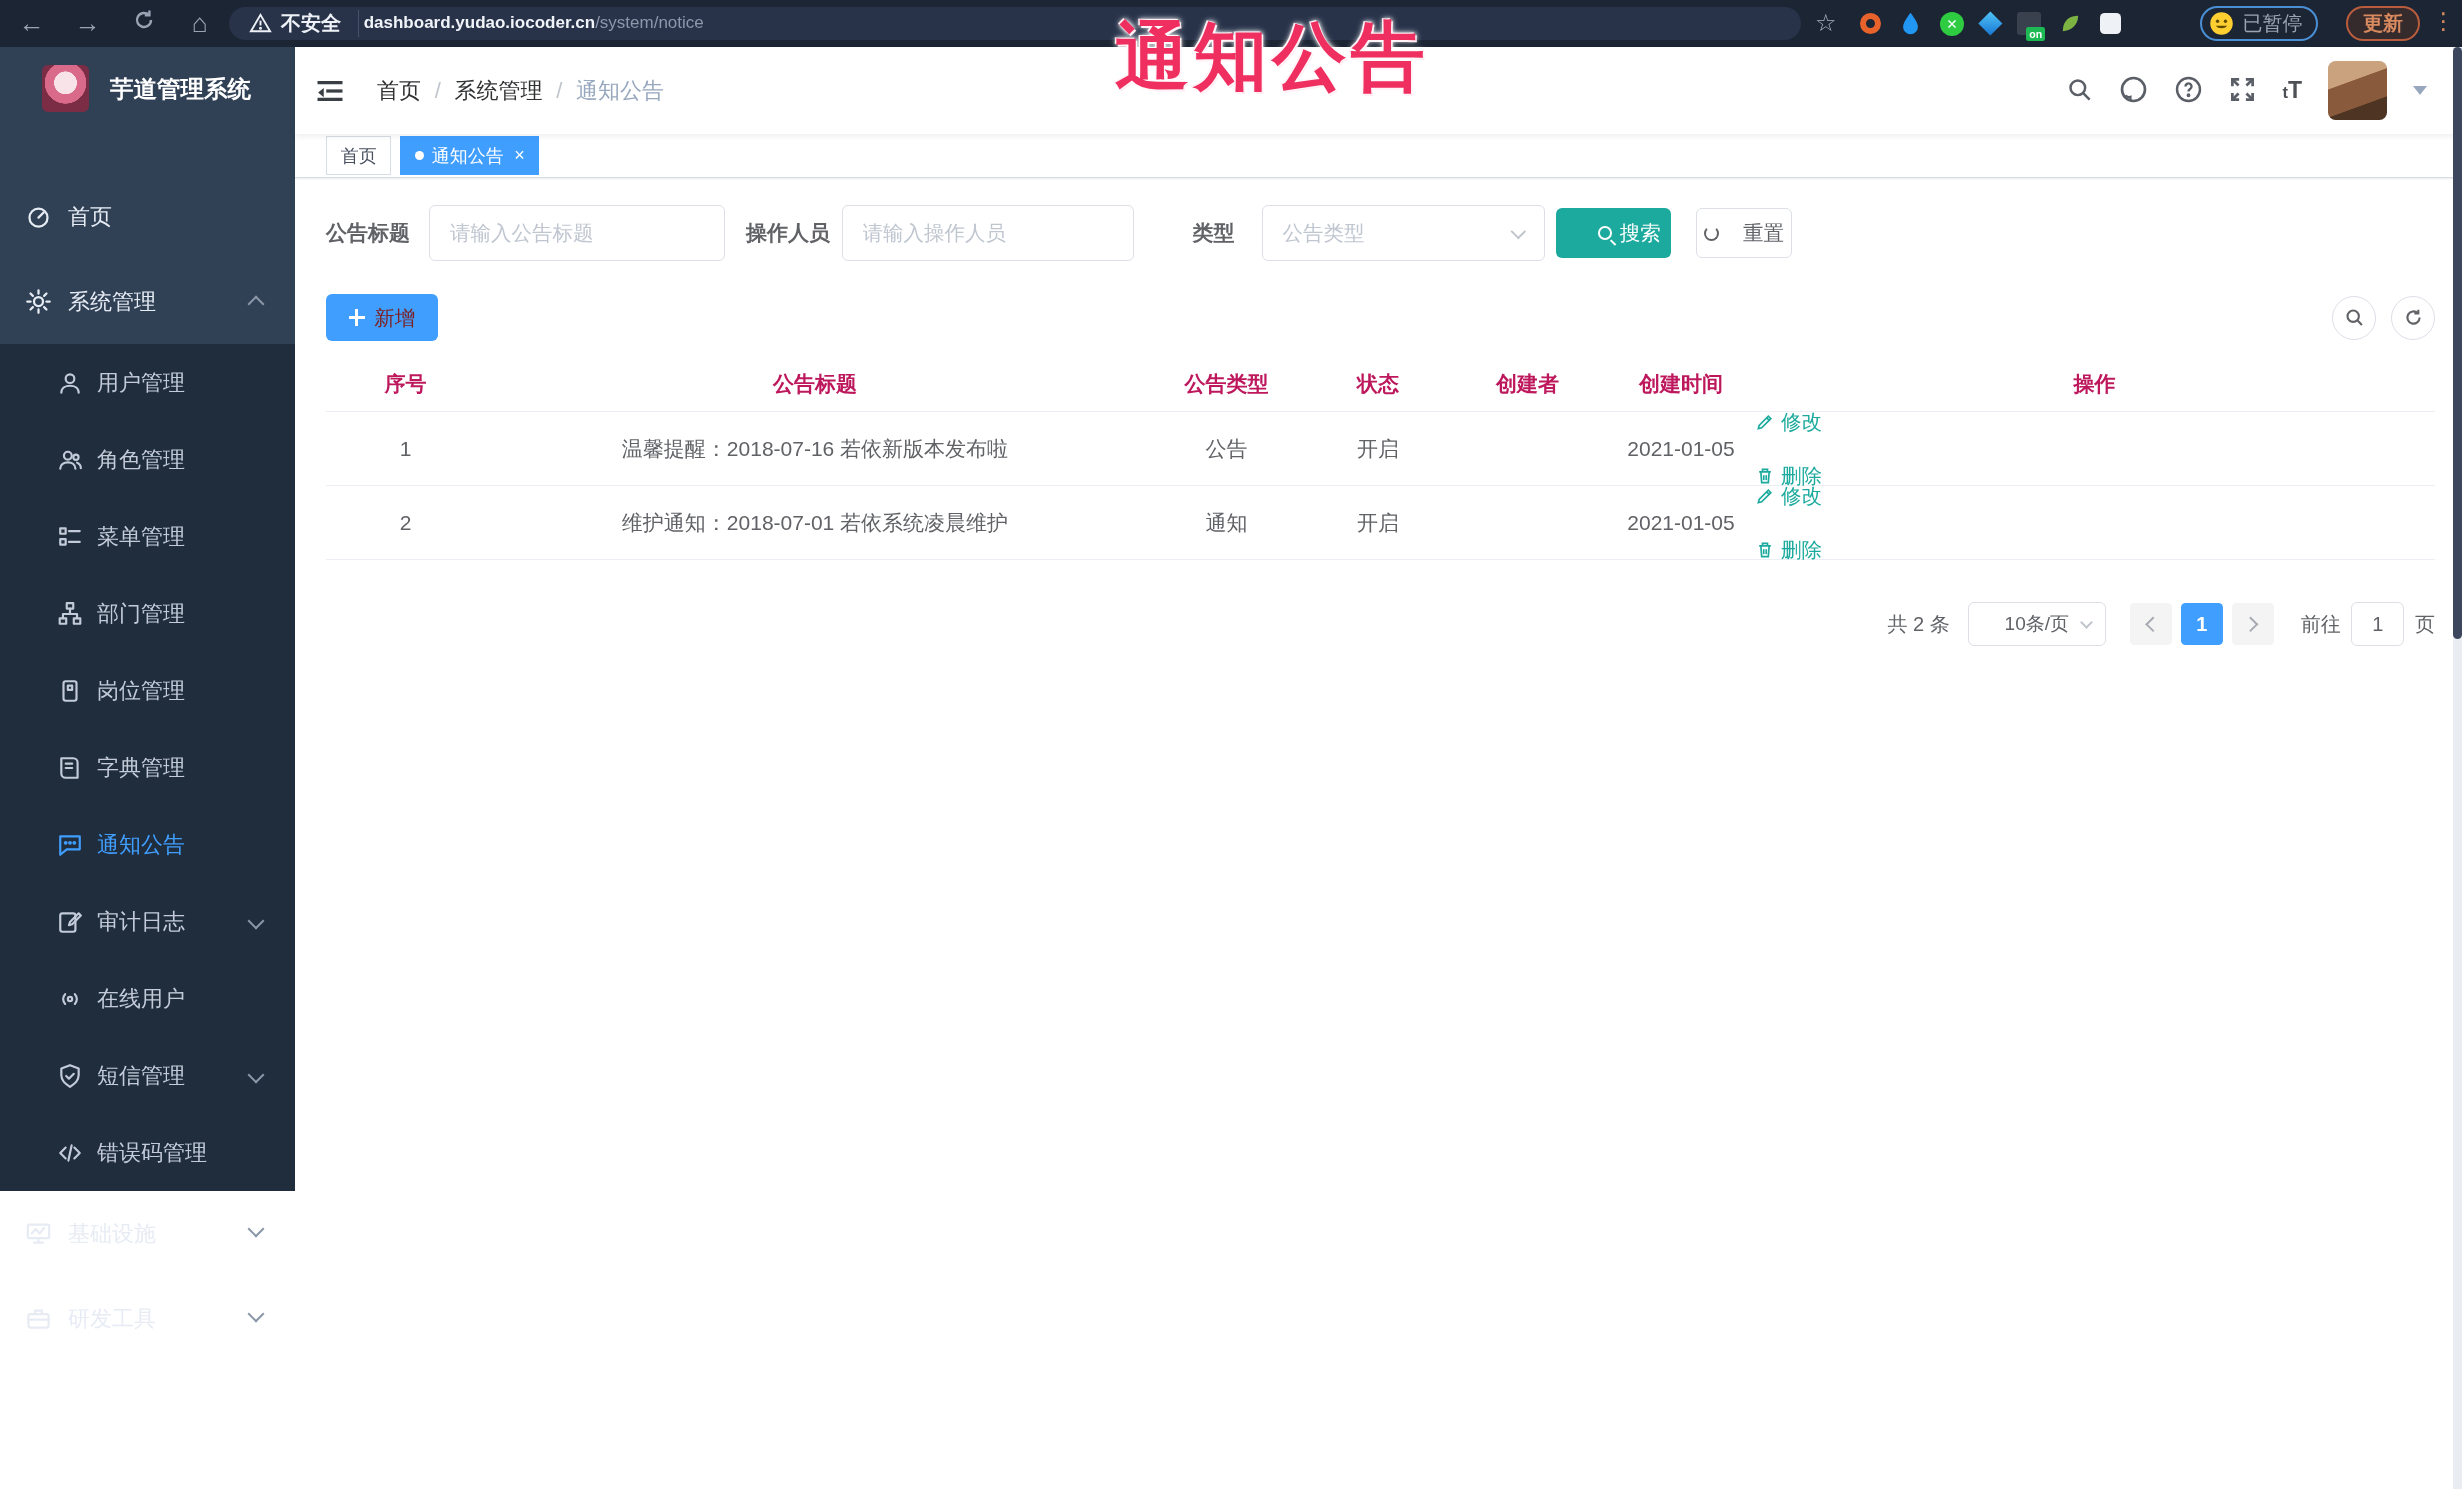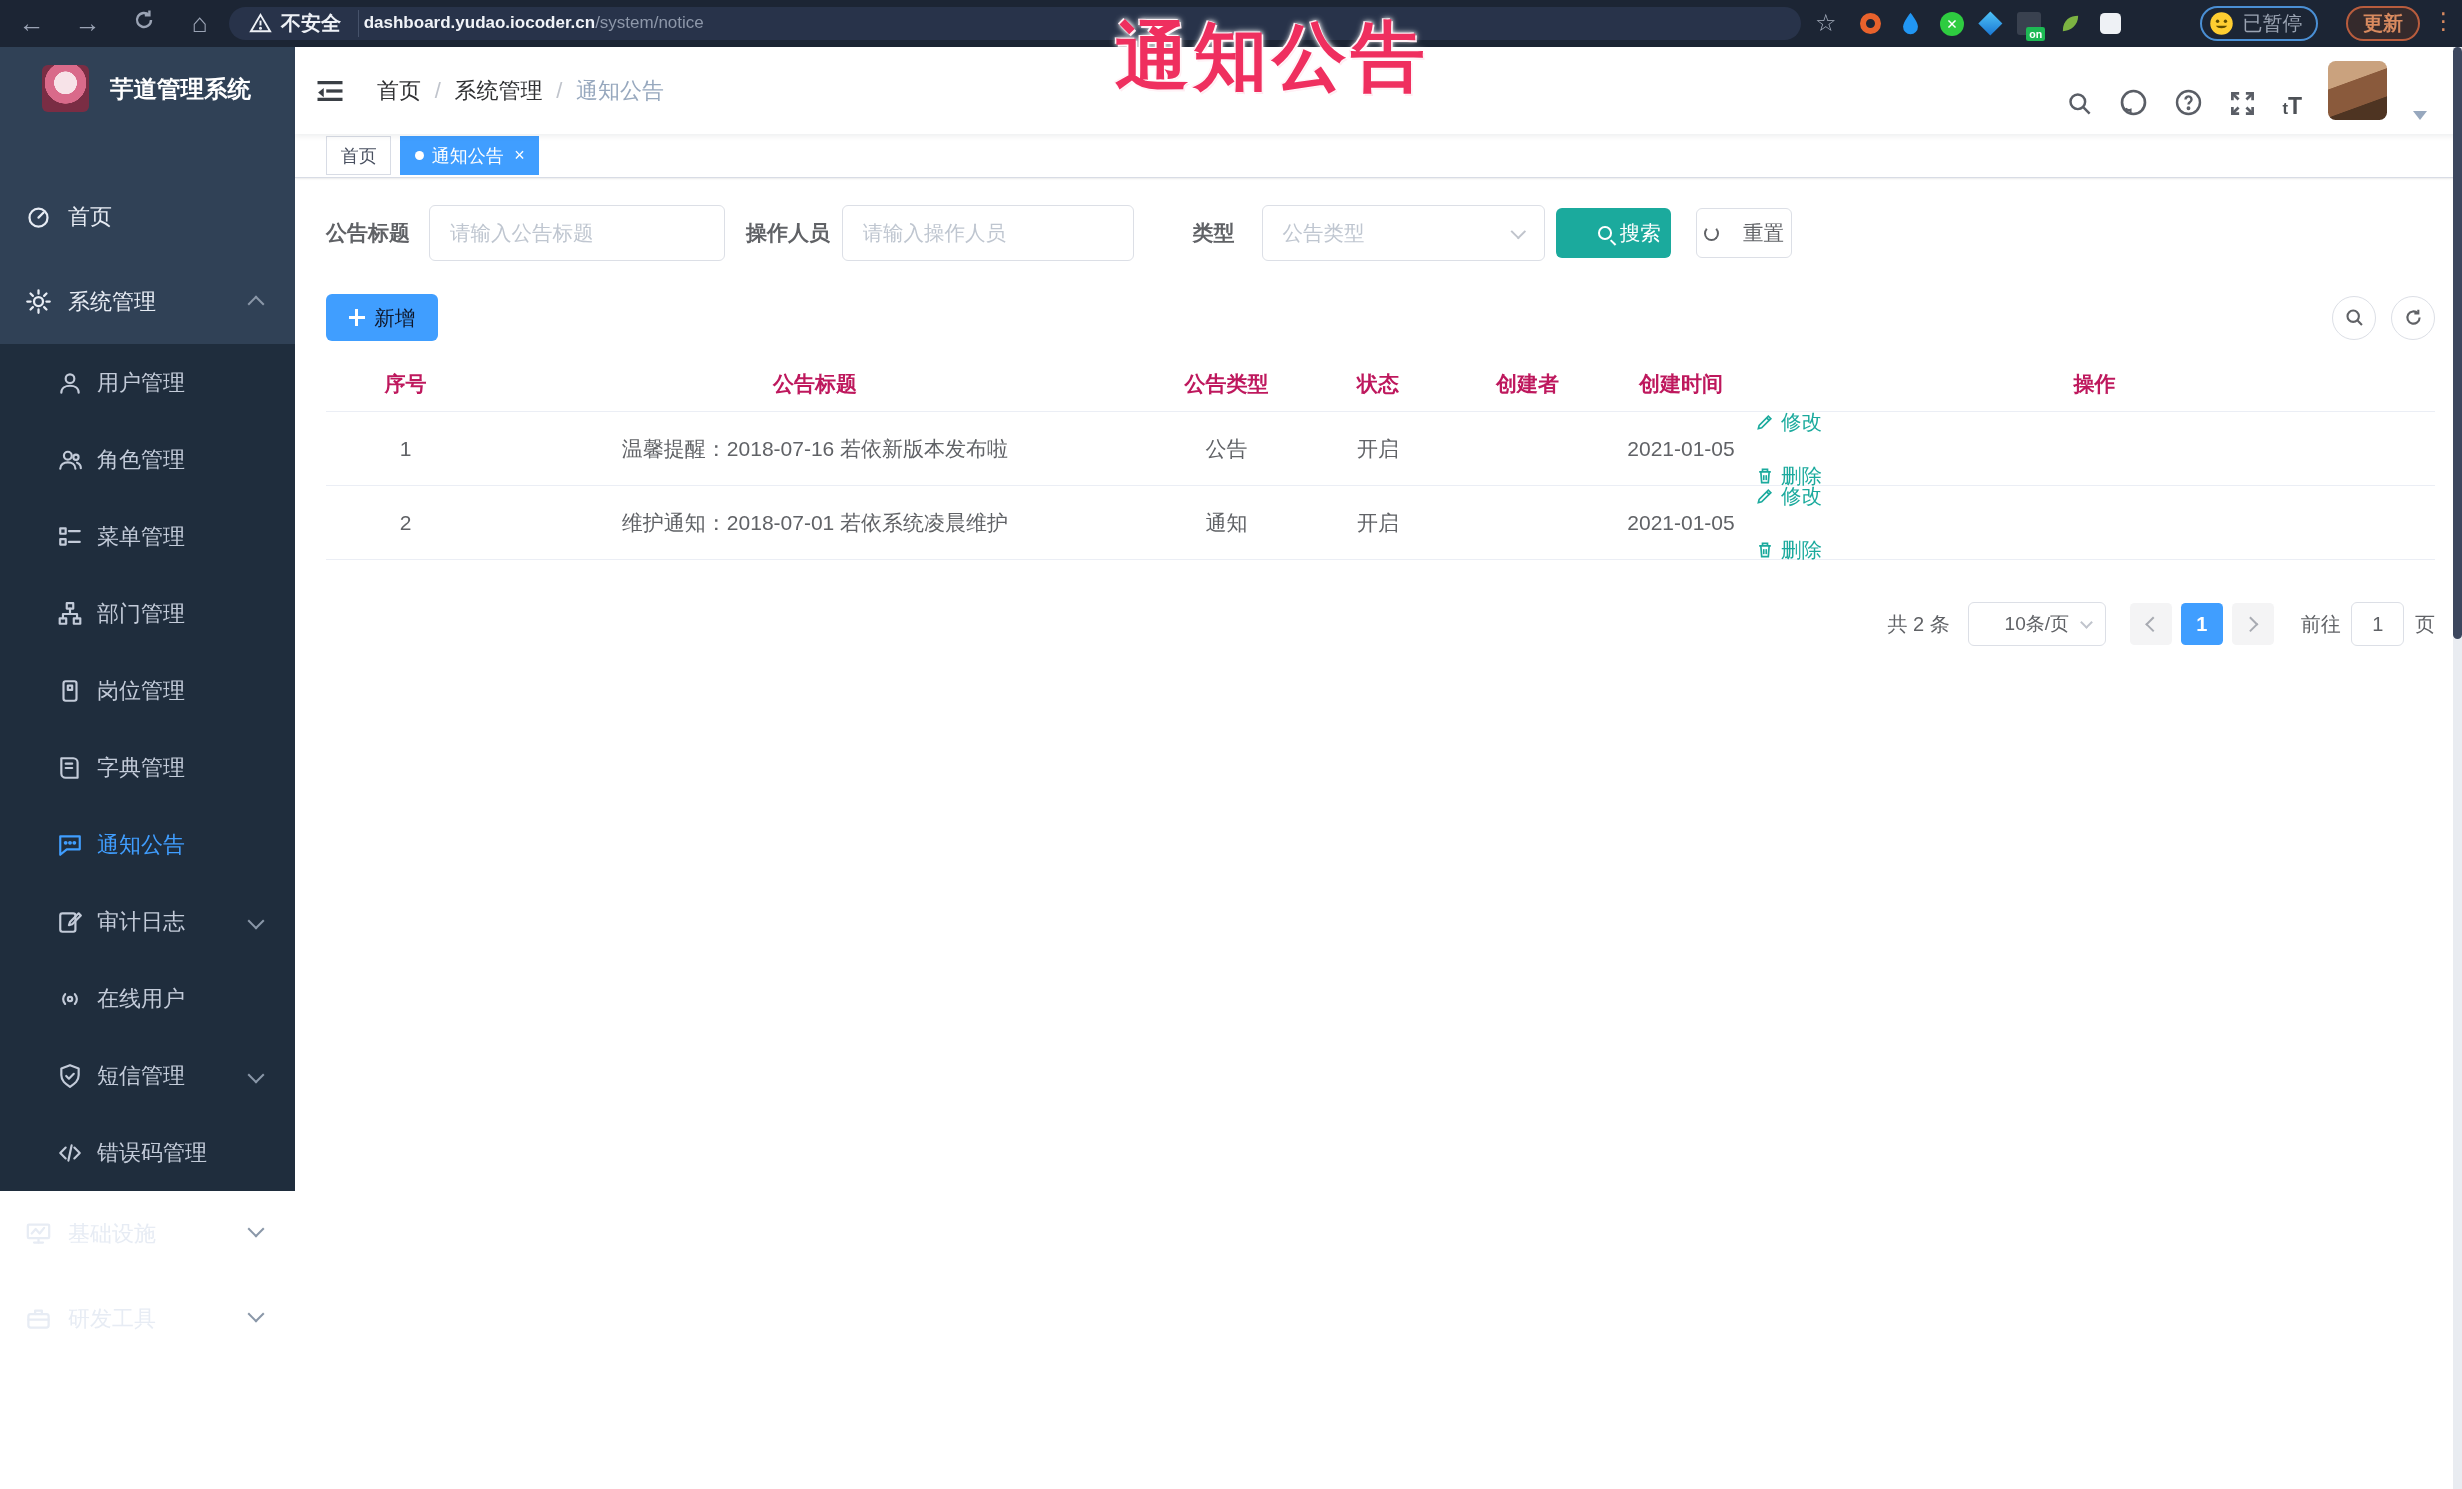--- a/index.html
+++ b/index.html
@@ -55,21 +55,21 @@
   svg.lin { stroke:#c3cbd9; fill:none; stroke-width:2; stroke-linecap:round; stroke-linejoin:round; }
   .m-item svg.lin { stroke:#e7ecf4; }
 
   
   .navbar { height:87px; background:#fff; box-shadow:0 1.5px 6px rgba(0,21,41,.08); position:relative; display:flex; align-items:center; }
   .hamburger { margin-left:20px; display:flex; }
   .crumbs { margin-left:32px; display:flex; align-items:center; font-size:22px; gap:13.7px; }
   .crumb { color:#303133; font-weight:500; }
   .crumb-sep { color:#c0c4cc; }
   .crumb.last { color:#97a8be; font-weight:400; }
-  .nav-right { position:absolute; right:35px; display:flex; align-items:flex-end; gap:26px; color:#5a5e66; }
+  .nav-right { position:absolute; right:35px; display:flex; align-items:center; gap:26px; color:#5a5e66; }
   .tT { font-size:23px; font-weight:700; color:#4d5156; }
   .tT .small { font-size:16.7px; }
   .nav-avatar { width:59px; height:59px; border-radius:7.6px; background:linear-gradient(160deg,#caa27e 0 35%,#8a5a3c 36% 70%,#4e3422 71% 100%); }
   .caret-down { width:0; height:0; border-left:7.6px solid transparent; border-right:7.6px solid transparent; border-top:9px solid #97a8be; }
 
   
   .tagsbar { height:44px; background:#fff; border-bottom:0.8px solid #d8dce5; box-shadow:0 0.8px 2.3px rgba(0,0,0,.12); display:flex; align-items:center; padding-left:31px; gap:9px; }
   .tag { height:39px; display:flex; align-items:center; padding:0 13.7px; border:0.8px solid #d8dce5; background:#fff; color:#495060; font-size:18px; cursor:pointer; }
   .tag.active { background:#409EFF; border-color:#409EFF; color:#fff; }
   .tag-dot { width:9px; height:9px; border-radius:50%; background:#fff; margin-right:7.6px; }
@@ -84,21 +84,21 @@
   .sel { position:relative; height:56px; border:0.8px solid #dcdfe6; border-radius:6px; display:flex; align-items:center; padding:0 20px; color:#bfc6d0; font-size:20.5px; background:#fff; cursor:pointer; }
   .sel .chev2 { position:absolute; right:20px; top:20px; width:10.6px; height:10.6px; border-right:2.3px solid #c0c4cc; border-bottom:2.3px solid #c0c4cc; transform:rotate(45deg); }
   .btn { height:50px; border-radius:6px; display:inline-flex; align-items:center; justify-content:center; font-size:20.5px; cursor:pointer; border:0.8px solid transparent; }
   .btn-search { width:115px; background:#1BAA9D; color:#fff; gap:7.6px; }
   .btn-reset { width:96px; background:#fff; border-color:#dcdfe6; color:#606266; gap:24px; }
   .mag { width:13.7px; height:13.7px; border:2.3px solid currentColor; border-radius:50%; position:relative; }
   .mag:after { content:""; position:absolute; width:2.3px; height:6.8px; background:currentColor; left:11.4px; top:10.6px; transform:rotate(-45deg); }
   .refresh-g { width:15px; height:15px; border:2.3px solid currentColor; border-radius:50%; border-top-color:transparent; }
 
   .add-row { margin-top:33px; display:flex; align-items:center; }
-  .btn-add { width:112px; height:47px; background:#409EFF; color:#0f172a; gap:9px; }
+  .btn-add { width:112px; height:47px; background:#409EFF; color:#7f1d1d; gap:9px; }
   .plus { position:relative; width:16.7px; height:16.7px; }
   .plus:before, .plus:after { content:""; position:absolute; background:#fff; }
   .plus:before { left:6.8px; top:0; width:3px; height:16.7px; }
   .plus:after { left:0; top:6.8px; width:16.7px; height:3px; }
   .round-btns { margin-left:auto; display:flex; gap:15px; }
   .rbtn { width:44px; height:44px; border-radius:50%; border:0.8px solid #dcdfe6; background:#fff; display:flex; align-items:center; justify-content:center; color:#606266; cursor:pointer; }
 
   
   .table { margin-top:15px; width:2109px; font-size:21px; }
   .t-row { display:flex; border-bottom:0.8px solid #ebeef5; align-items:center; }

